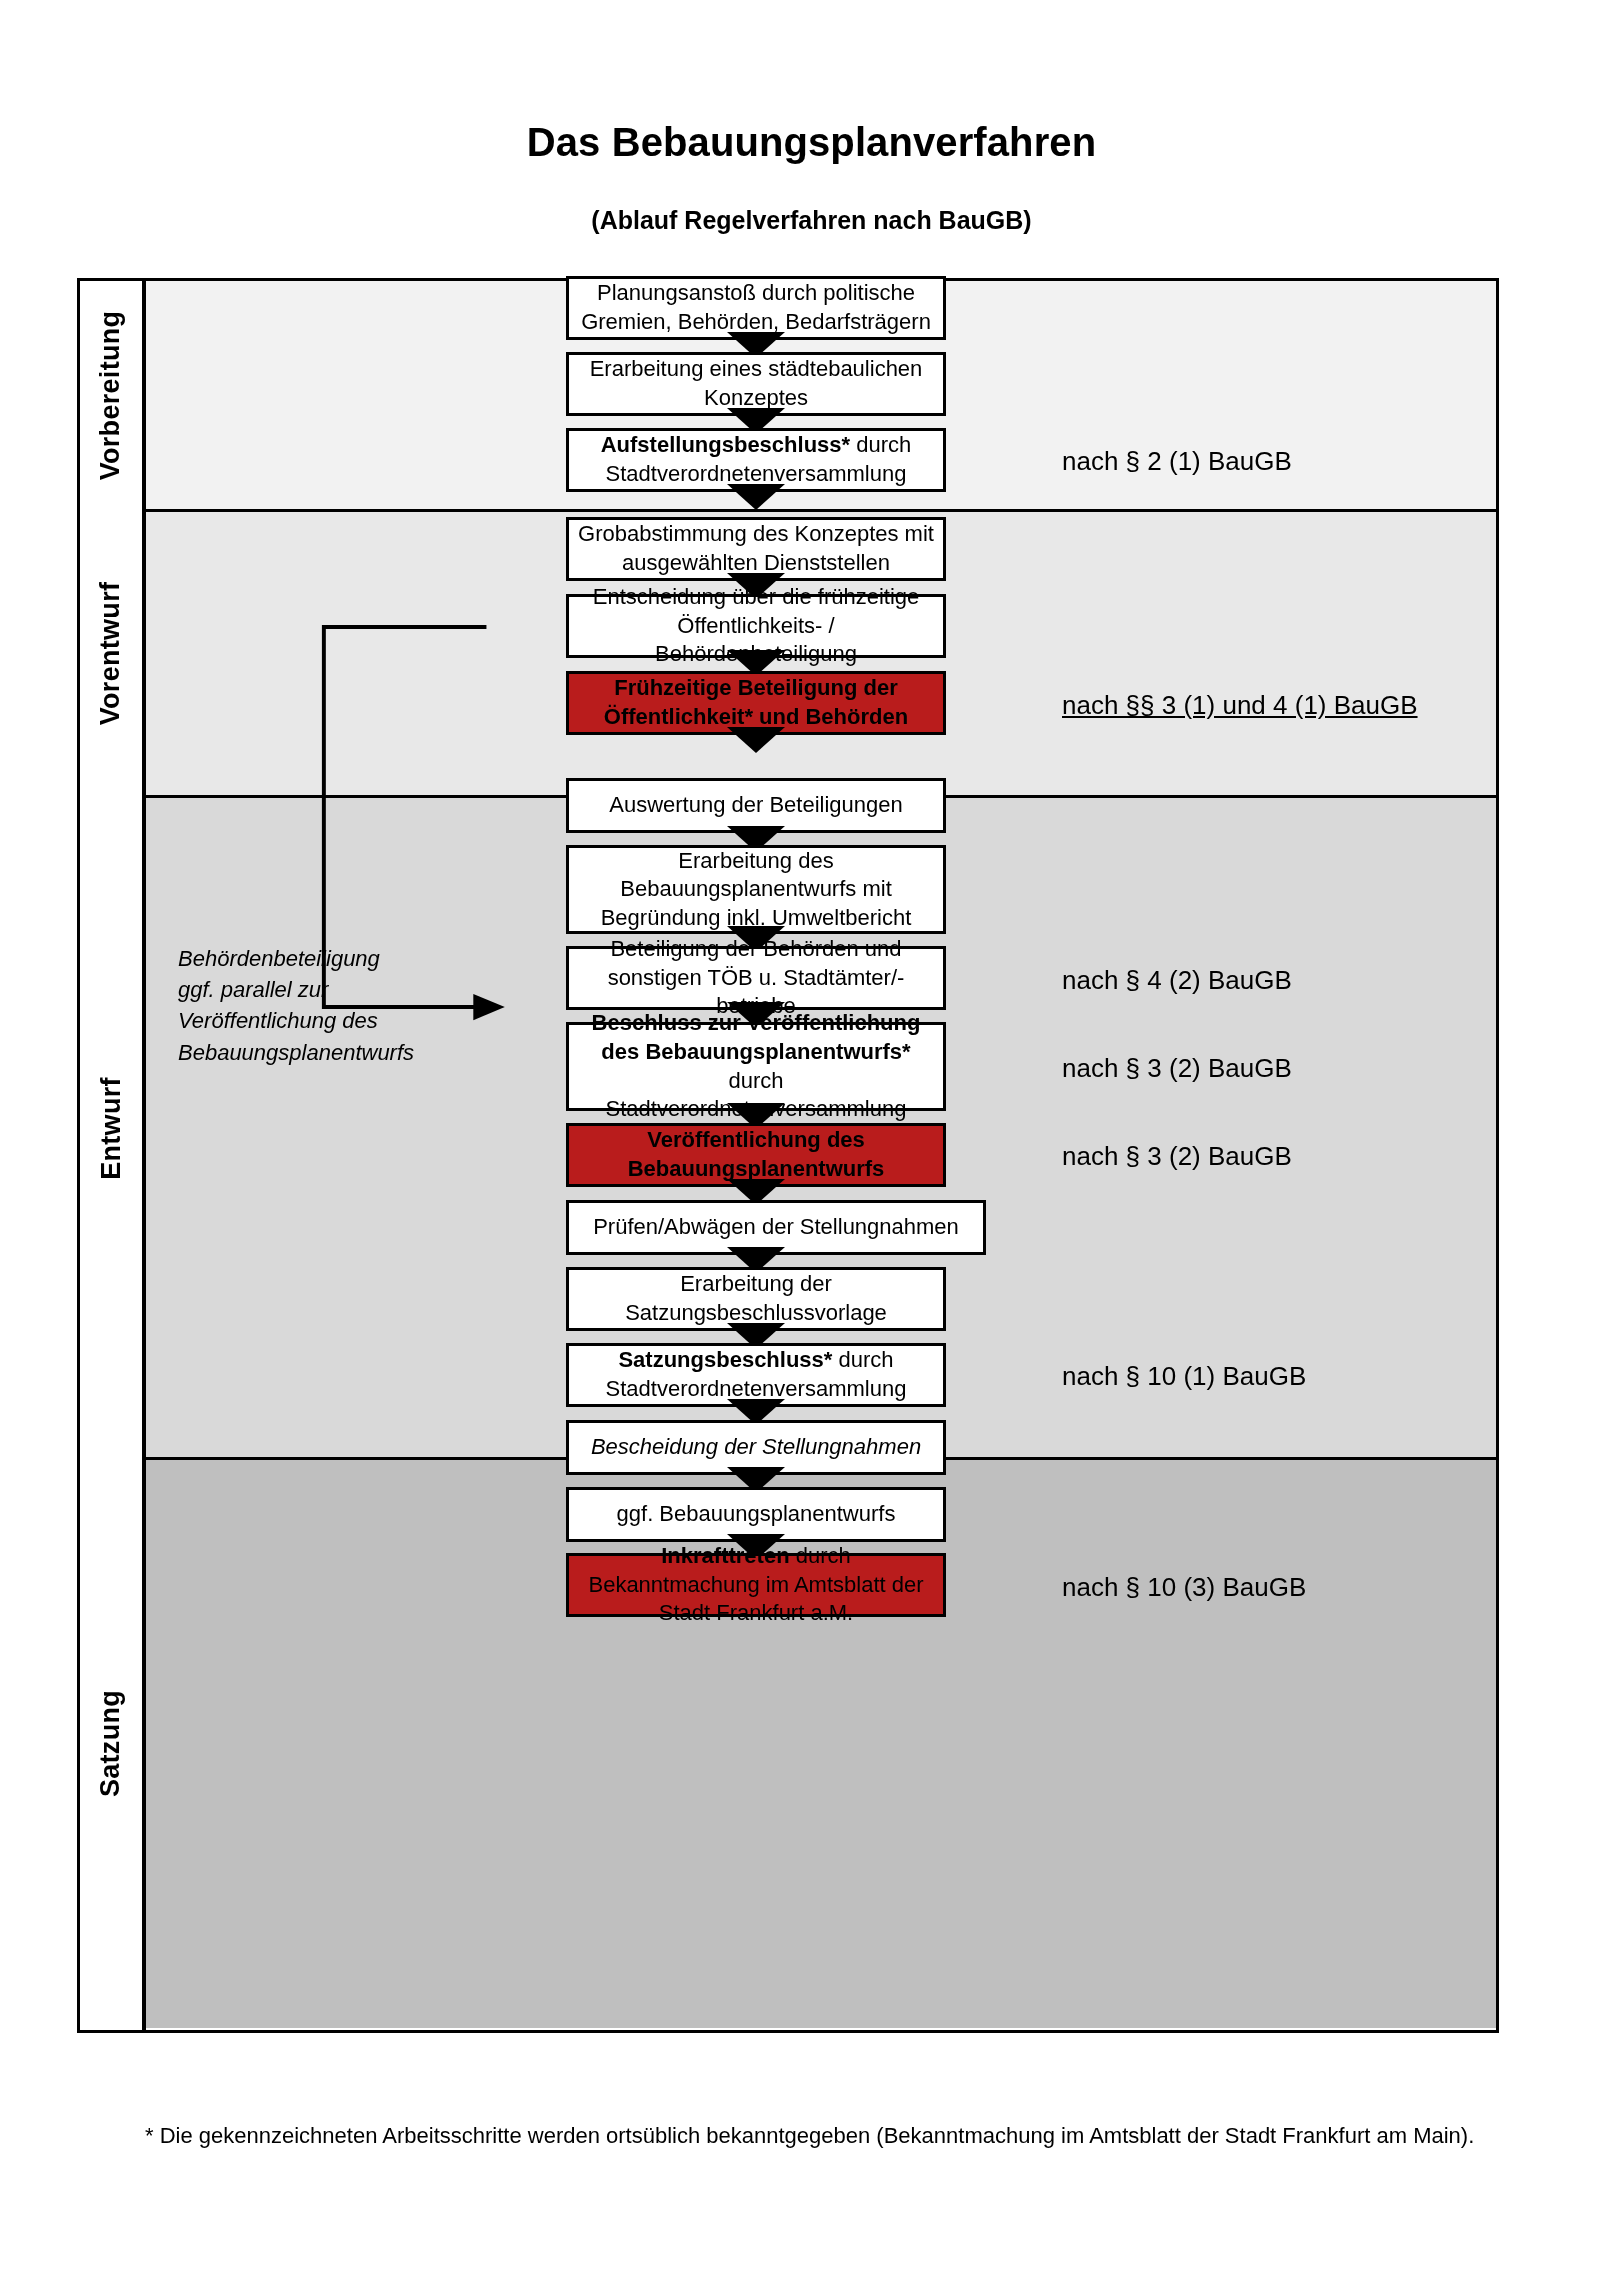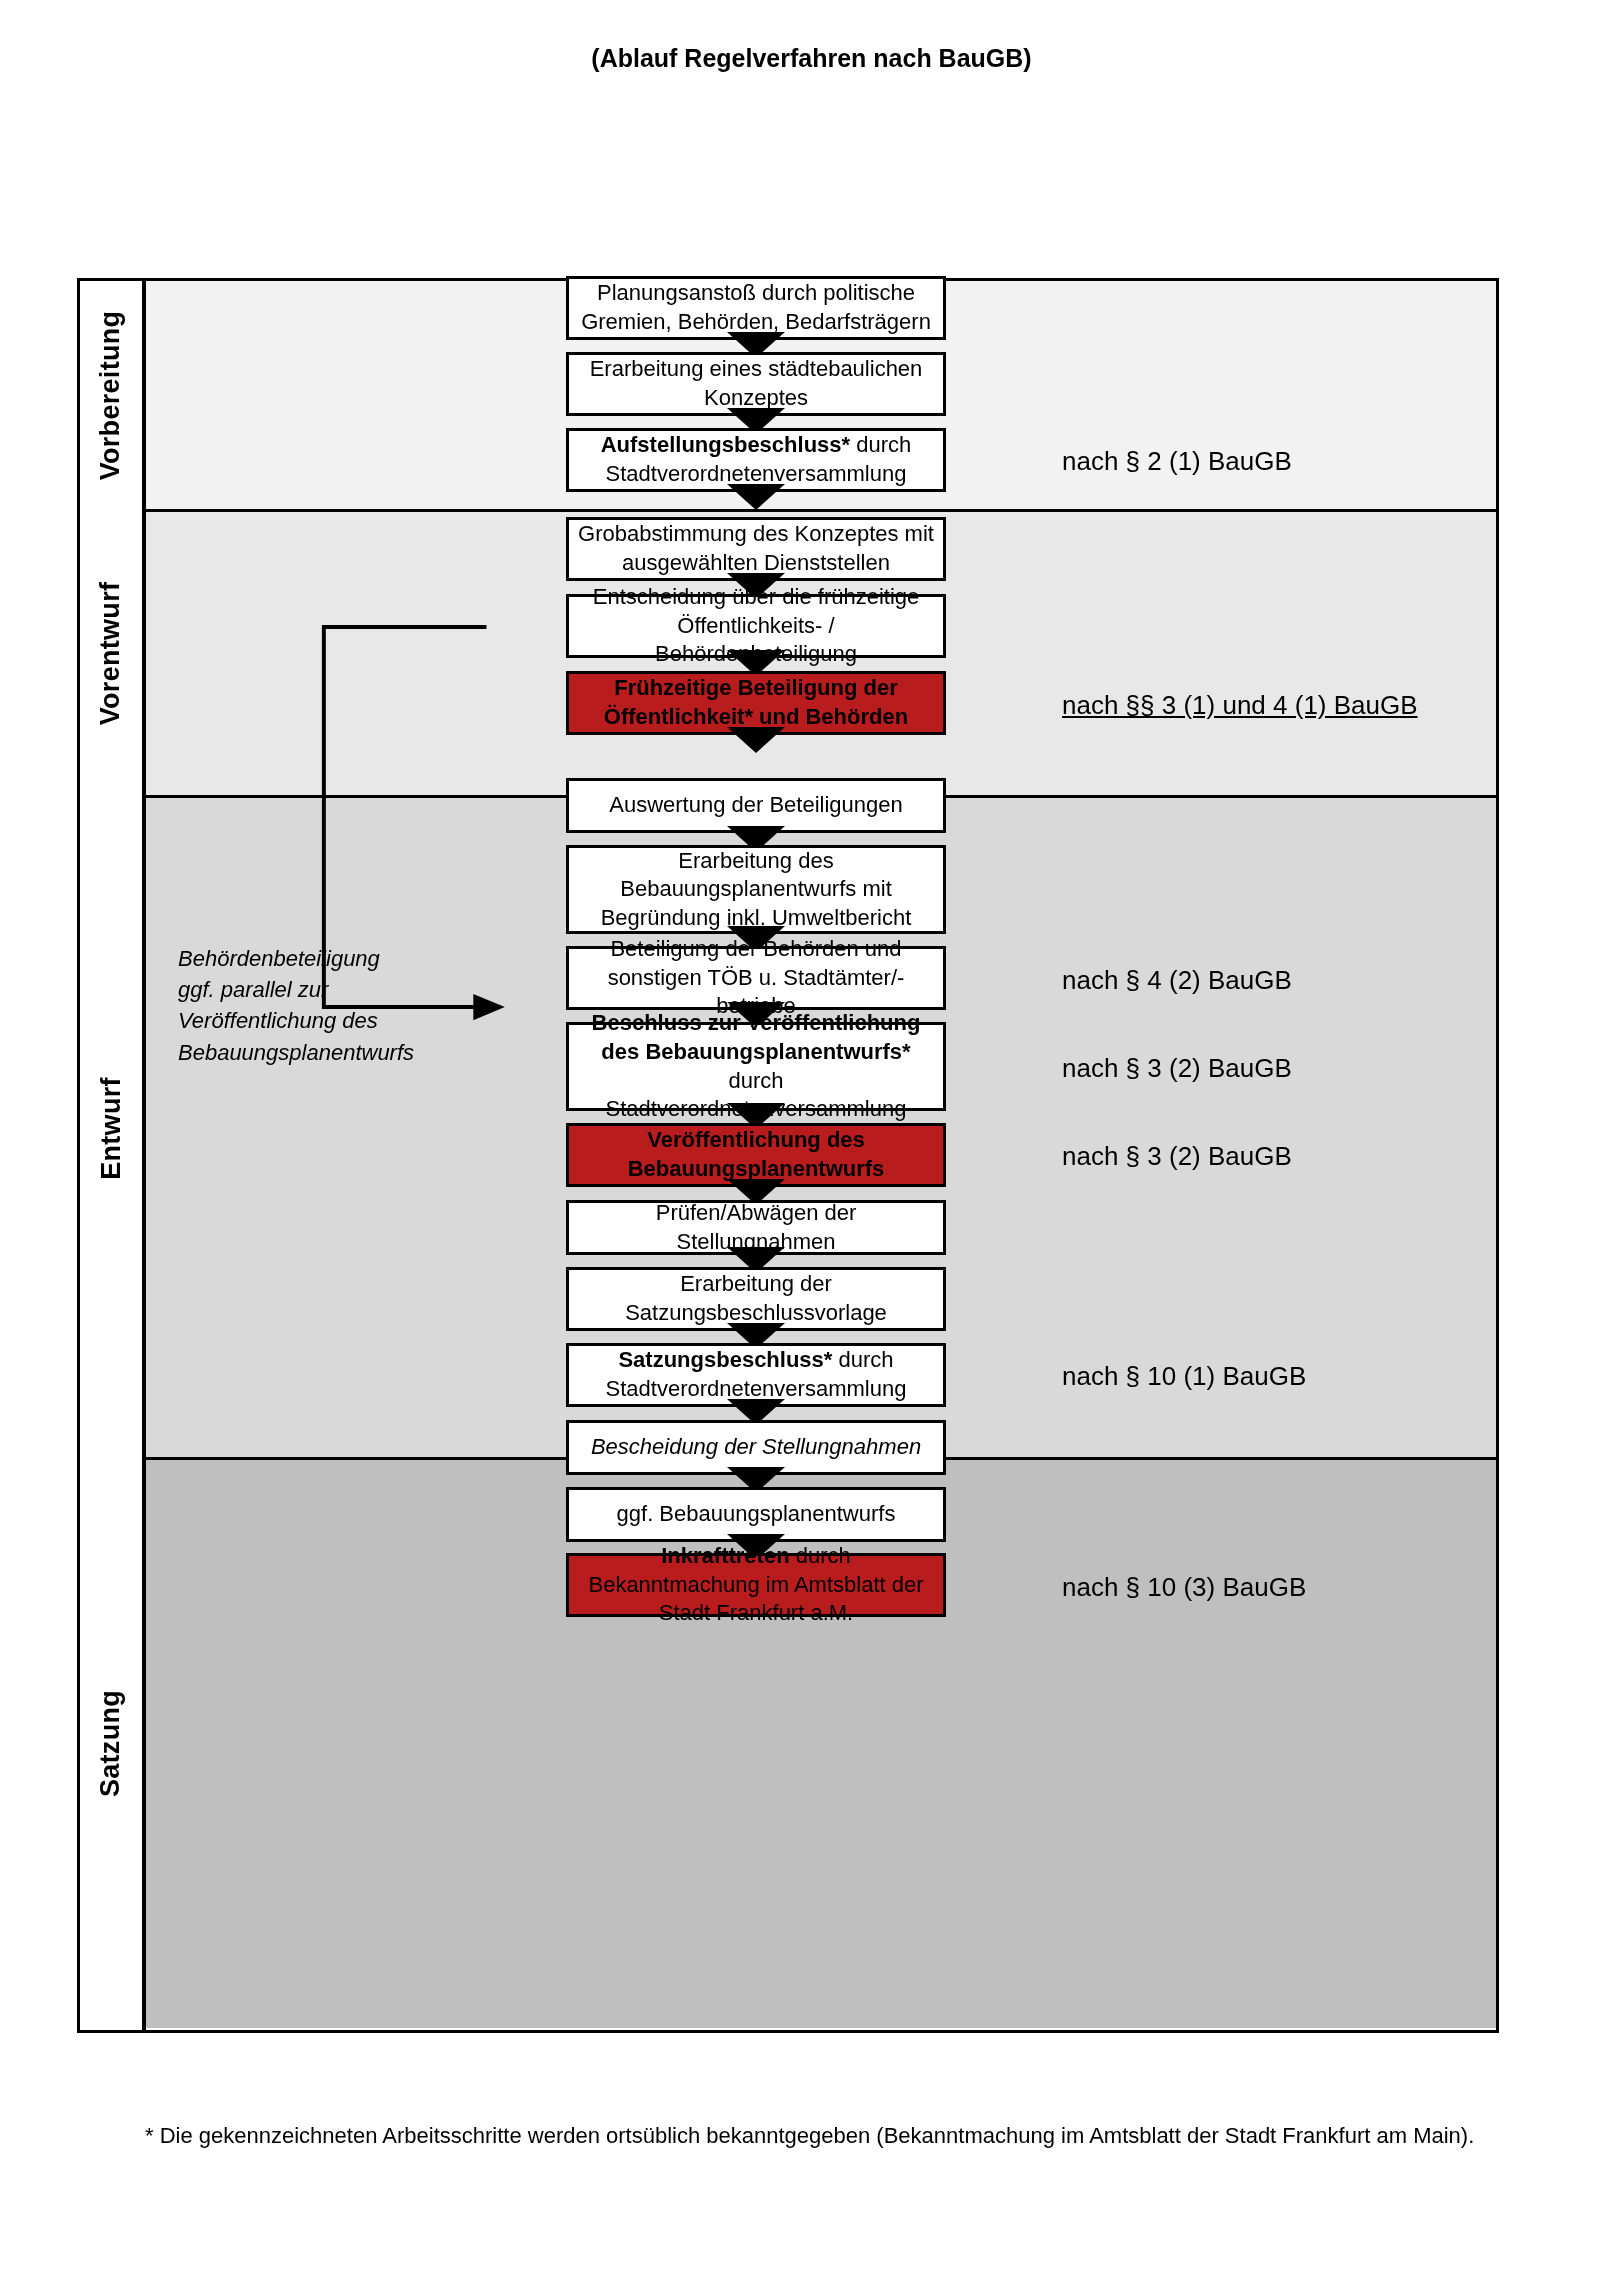--- a/index.html
+++ b/index.html
@@ -105,20 +105,21 @@
     position:absolute;left:145px;top:2119px;width:1348px;
     font-size:22px;line-height:1.55;
   }
 </style>
 </head>
 <body>
 
 <div id="page">
 
   <div id="header">
+    <h1 id="doc-title">Das Bebauungsplanverfahren</h1>
     <h2 id="doc-subtitle">(Ablauf Regelverfahren nach BauGB)</h2>
   </div>
 
   <div id="frame">
     <div id="bands">
         <div class="band" style="top: 0px; height: 229px; background: rgb(242, 242, 242);"></div>
         <div class="band" style="top: 229px; height: 287px; background: rgb(232, 232, 232);"></div>
         <div class="band-sep" style="top: 228px;"></div>
         <div class="band" style="top: 516px; height: 662px; background: rgb(217, 217, 217);"></div>
         <div class="band-sep" style="top: 514px;"></div>
@@ -178,21 +179,21 @@
         </div>
         <div class="arrow" style="left: 647px; top: 721px;"></div>
         <div class="pbox" style="left: 486px; width: 380px; top: 741px; height: 89px;">
           <span class="txt"><b>Beschluss zur Veröffentlichung des Bebauungsplanentwurfs*</b> durch Stadtverordnetenversammlung</span>
         </div>
         <div class="arrow" style="left: 647px; top: 822px;"></div>
         <div class="pbox blue" style="left: 486px; width: 380px; top: 842px; height: 64px;">
           <span class="txt"><b>Veröffentlichung des</b><br><b>Bebauungsplanentwurfs</b></span>
         </div>
         <div class="arrow" style="left: 647px; top: 898px;"></div>
-        <div class="pbox" style="left: 486px; width: 380px; top: 919px; height: 55px;">
+        <div class="pbox" style="left: 486px; width: 420px; top: 919px; height: 55px;">
           <span class="txt">Prüfen/Abwägen der Stellungnahmen</span>
         </div>
         <div class="arrow" style="left: 647px; top: 966px;"></div>
         <div class="pbox" style="left: 486px; width: 380px; top: 986px; height: 64px;">
           <span class="txt">Erarbeitung der<br>Satzungsbeschlussvorlage</span>
         </div>
         <div class="arrow" style="left: 647px; top: 1042px;"></div>
         <div class="pbox" style="left: 486px; width: 380px; top: 1062px; height: 64px;">
           <span class="txt"><b>Satzungsbeschluss*</b> durch Stadtverordnetenversammlung</span>
         </div>

